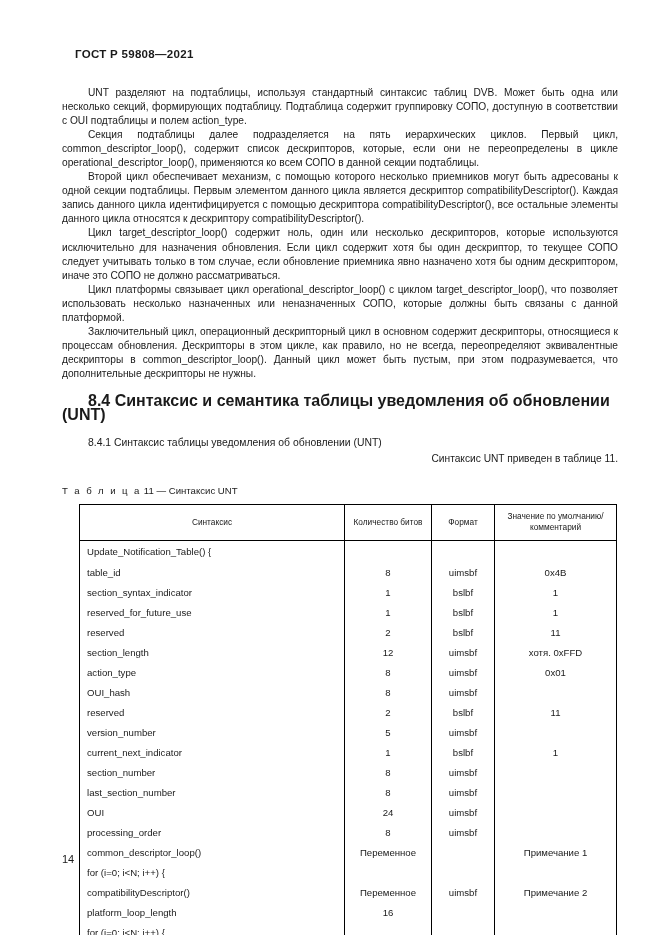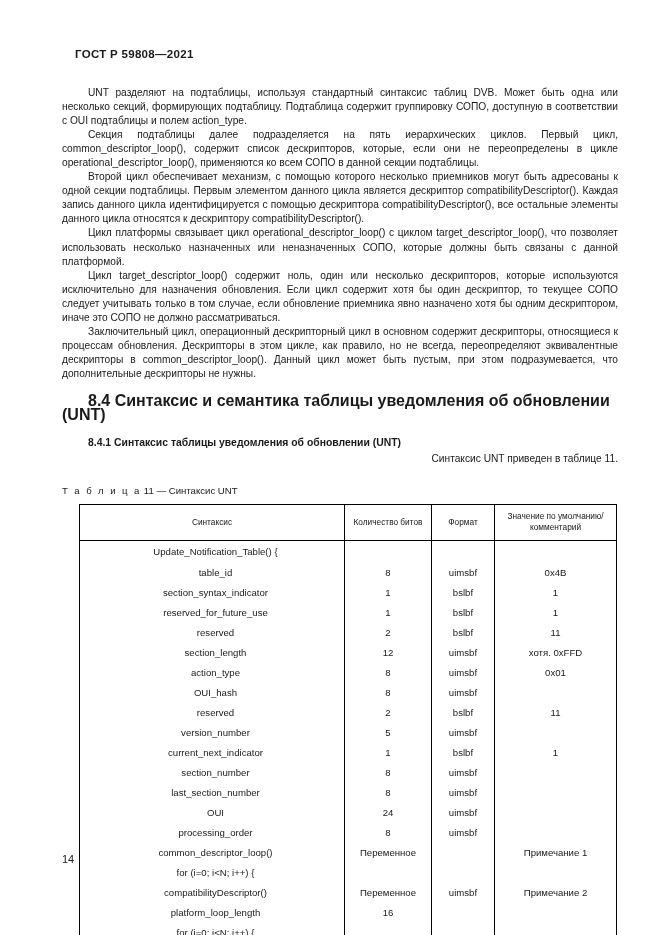--- a/index.html
+++ b/index.html
@@ -47,21 +47,21 @@
   }
   .heading-1 {
     font-size: 16px;
     font-weight: bold;
     margin: 13px 0 14px 0;
     text-indent: 26px;
     line-height: 14px;
   }
   .heading-2 {
     font-size: 10.4px;
-    font-weight: bold;
+    font-weight: normal;
     margin: 11px 0 0 0;
     text-indent: 26px;
     line-height: 14px;
   }
   .sub-line {
     font-size: 10.2px;
     margin: 2px 0 0 0;
     text-indent: 26px;
     line-height: 14px;
     text-align: right;
@@ -102,21 +102,21 @@
     font-size: 9.6px;
     height: 20px;
     line-height: 20px;
     border-top: none;
     border-bottom: none;
   }
   table.syntax tbody tr:first-child td {
     height: 22px;
   }
   td.c-syntax {
-    text-align: center;
+    text-align: left;
     padding-left: 7px !important;
     white-space: nowrap;
     margin-left: 8px;
   }
   td.c-bits, td.c-fmt, td.c-def {
     text-align: center;
   }
   .ind1 { padding-left: 24px; }
   .ind2 { padding-left: 48px; }
   .pagenum {
@@ -135,22 +135,22 @@
 
 <div class="page">
 
   <div class="header">ГОСТ Р 59808—2021</div>
 
   <div class="content">
 
     <p class="body-par">UNT разделяют на подтаблицы, используя стандартный синтаксис таблиц DVB. Может быть одна или несколько секций, формирующих подтаблицу. Подтаблица содержит группировку СОПО, доступную в соответствии с OUI подтаблицы и полем action_type.</p>
     <p class="body-par">Секция подтаблицы далее подразделяется на пять иерархических циклов. Первый цикл, common_descriptor_loop(), содержит список дескрипторов, которые, если они не переопределены в цикле operational_descriptor_loop(), применяются ко всем СОПО в данной секции подтаблицы.</p>
     <p class="body-par">Второй цикл обеспечивает механизм, с помощью которого несколько приемников могут быть адресованы к одной секции подтаблицы. Первым элементом данного цикла является дескриптор compatibilityDescriptor(). Каждая запись данного цикла идентифицируется с помощью дескриптора compatibilityDescriptor(), все остальные элементы данного цикла относятся к дескриптору compatibilityDescriptor().</p>
+    <p class="body-par">Цикл target_descriptor_loop() содержит ноль, один или несколько дескрипторов, которые используются исключительно для назначения обновления. Если цикл содержит хотя бы один дескриптор, то текущее СОПО следует учитывать только в том случае, если обновление приемника явно назначено хотя бы одним дескриптором, иначе это СОПО не должно рассматриваться.</p>
     <p class="body-par">Цикл платформы связывает цикл operational_descriptor_loop() с циклом target_descriptor_loop(), что позволяет использовать несколько назначенных или неназначенных СОПО, которые должны быть связаны с данной платформой.</p>
-    <p class="body-par">Цикл target_descriptor_loop() содержит ноль, один или несколько дескрипторов, которые используются исключительно для назначения обновления. Если цикл содержит хотя бы один дескриптор, то текущее СОПО следует учитывать только в том случае, если обновление приемника явно назначено хотя бы одним дескриптором, иначе это СОПО не должно рассматриваться.</p>
     <p class="body-par">Заключительный цикл, операционный дескрипторный цикл в основном содержит дескрипторы, относящиеся к процессам обновления. Дескрипторы в этом цикле, как правило, но не всегда, переопределяют эквивалентные дескрипторы в common_descriptor_loop(). Данный цикл может быть пустым, при этом подразумевается, что дополнительные дескрипторы не нужны.</p>
 
     <div class="heading-1">8.4 Синтаксис и семантика таблицы уведомления об обновлении (UNT)</div>
     <div class="heading-2">8.4.1 Синтаксис таблицы уведомления об обновлении (UNT)</div>
     <div class="sub-line">Синтаксис UNT приведен в таблице 11.</div>
 
     <div class="table-caption">
       <span class="tcap-word">Т а б л и ц а</span>
       <span>11 — Синтаксис UNT</span>
     </div>

